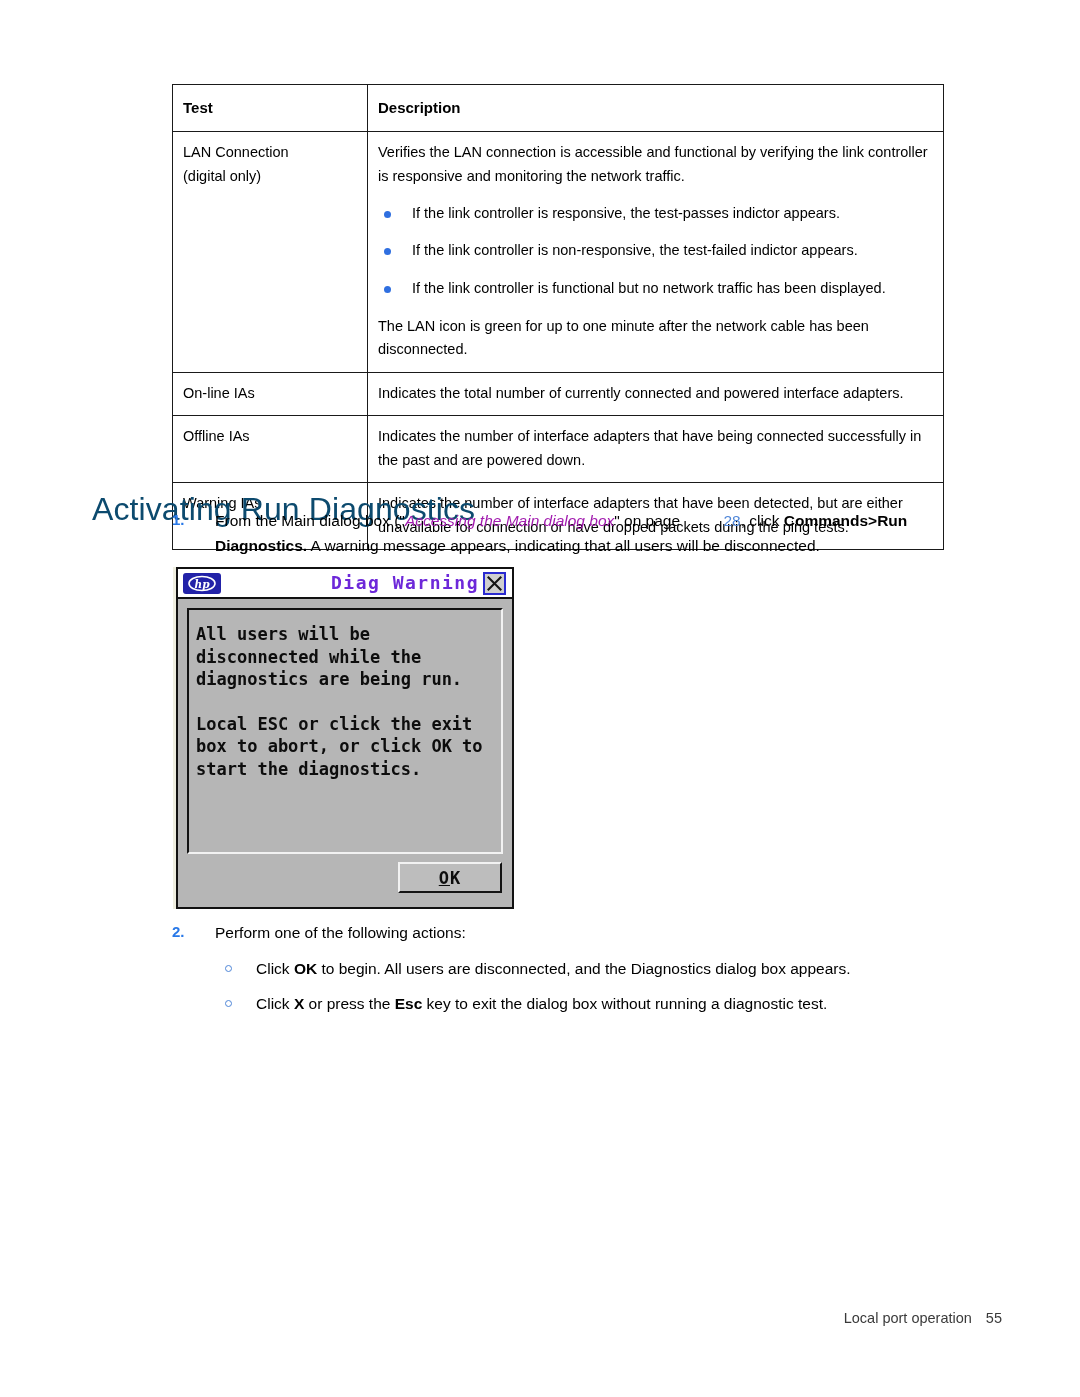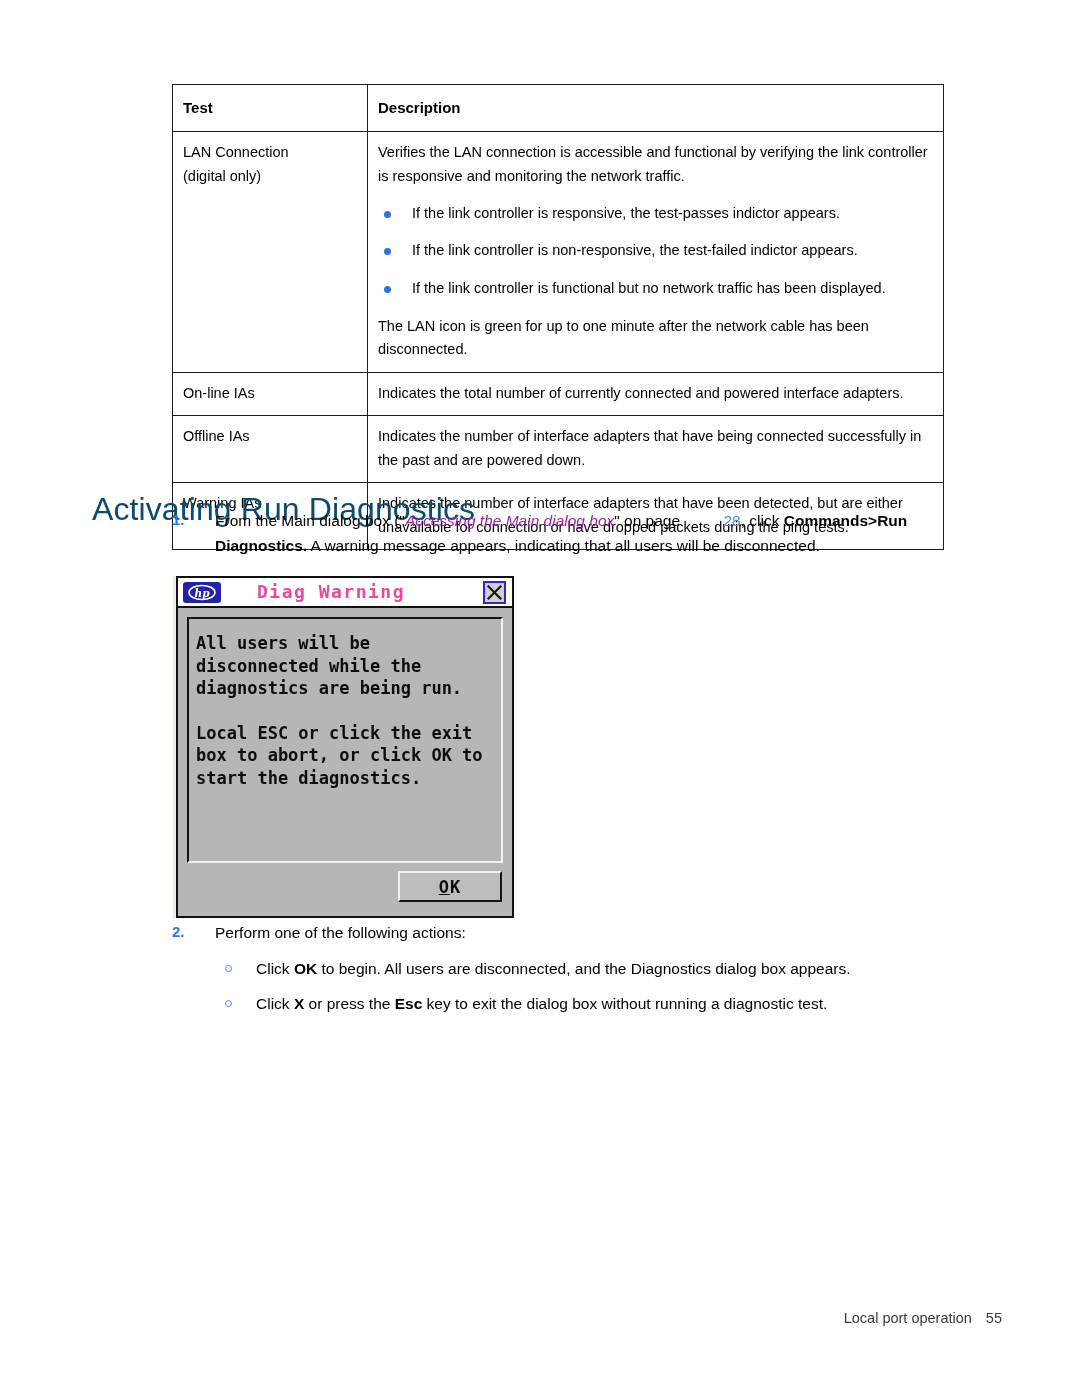--- a/index.html
+++ b/index.html
@@ -147,21 +147,21 @@
   .dialog-wrap {
     position: absolute;
     left: 172px;
     top: 562px;
     width: 344px;
     height: 346px;
   }
   .dialog {
     position: absolute;
     left: 4px;
-    top: 14px;
+    top: 5px;
     width: 338px;
     height: 342px;
     background: #b6b6b6;
     border: 2px solid #111111;
     box-sizing: border-box;
     box-shadow: -3px 0 0 #efeedf;
   }
   .title-bar {
     height: 30px;
     background: #ffffff;
@@ -179,26 +179,26 @@
     border-radius: 3px;
     display: flex;
     align-items: center;
     justify-content: center;
     flex: 0 0 auto;
     margin-left: 2px;
   }
   .hp-logo svg { display: block; }
   .title-text {
     flex: 1 1 auto;
-    text-align: left;
+    text-align: right;
     font-family: "DejaVu Sans Mono", "Liberation Mono", monospace;
     font-size: 18px;
     font-weight: bold;
     letter-spacing: 1.5px;
-    color: #ec4899;
+    color: #6d28d9;
     line-height: 1;
     padding-right: 4px;
     padding-left: 36px;
   }
   .close-btn {
     width: 23px;
     height: 23px;
     background: #cfcfcf;
     border: 2px solid #2a2ad0;
     box-sizing: border-box;

